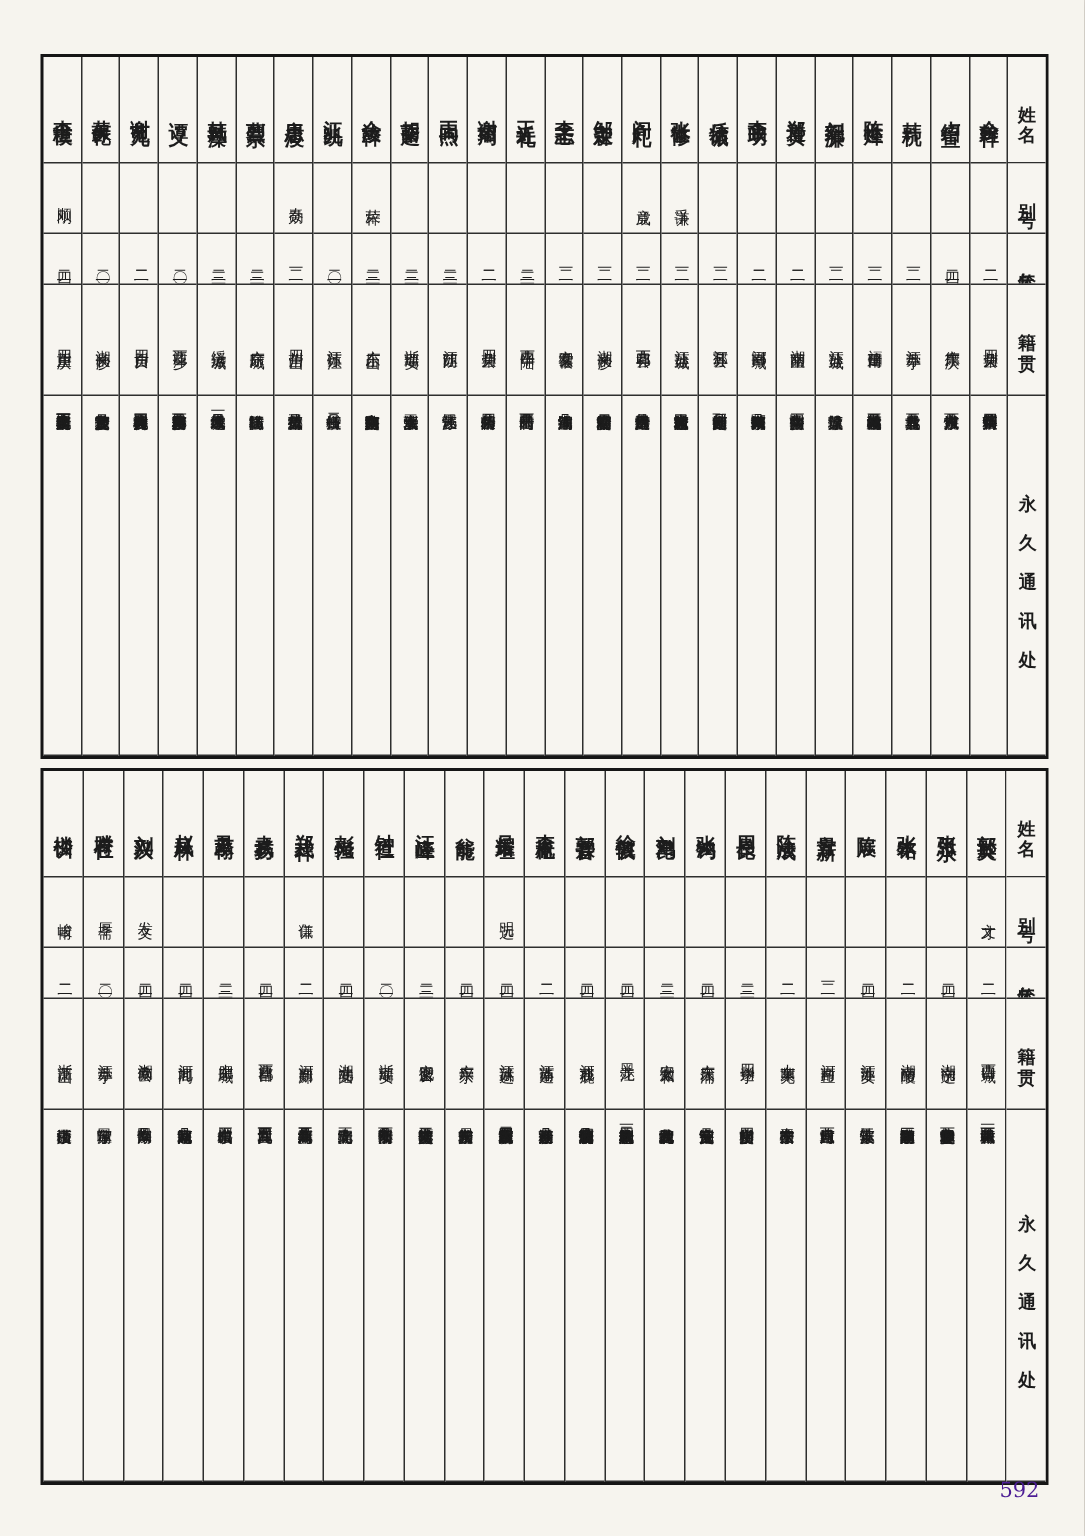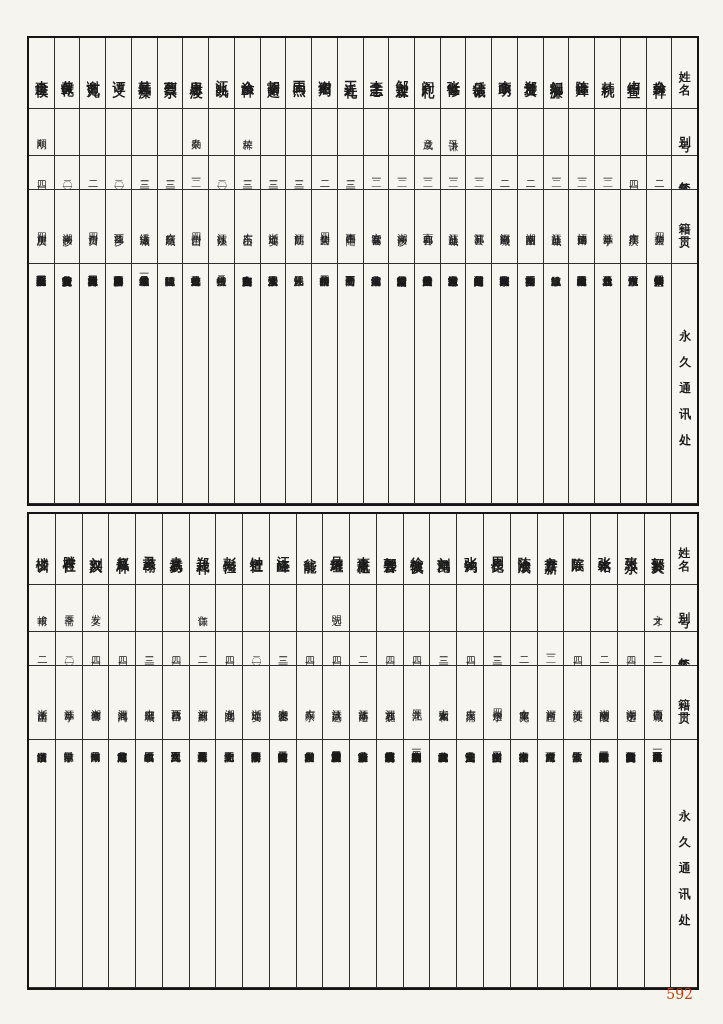--- a/index.html
+++ b/index.html
@@ -60,21 +60,21 @@
   .header-col .name-cell .vtext    { letter-spacing:12px; }
   .header-col .alias-cell .vtext   { letter-spacing:6px; }
   .header-col .age-cell .vtext     { letter-spacing:2px; }
   .header-col .native-cell .vtext  { letter-spacing:14px; }
   .header-col .address-cell        { align-items:center; padding-top:0; }
   .header-col .address-cell .vtext { letter-spacing:26px; max-height:none; }
 
   .page-number {
     position:absolute; right:30px; bottom:22px;
     font-family:"DejaVu Serif","Liberation Serif",serif;
-    font-size:14px; color:#c2410c;
+    font-size:14px; color:#4c1d95;
   }
 </style>
 </head>
 <body>
 
 <div class="page">
   <div class="roster-table" id="table-top">
       <div class="col person-col">
         <div class="cell name-cell">
           <span class="vtext">李世模</span>

